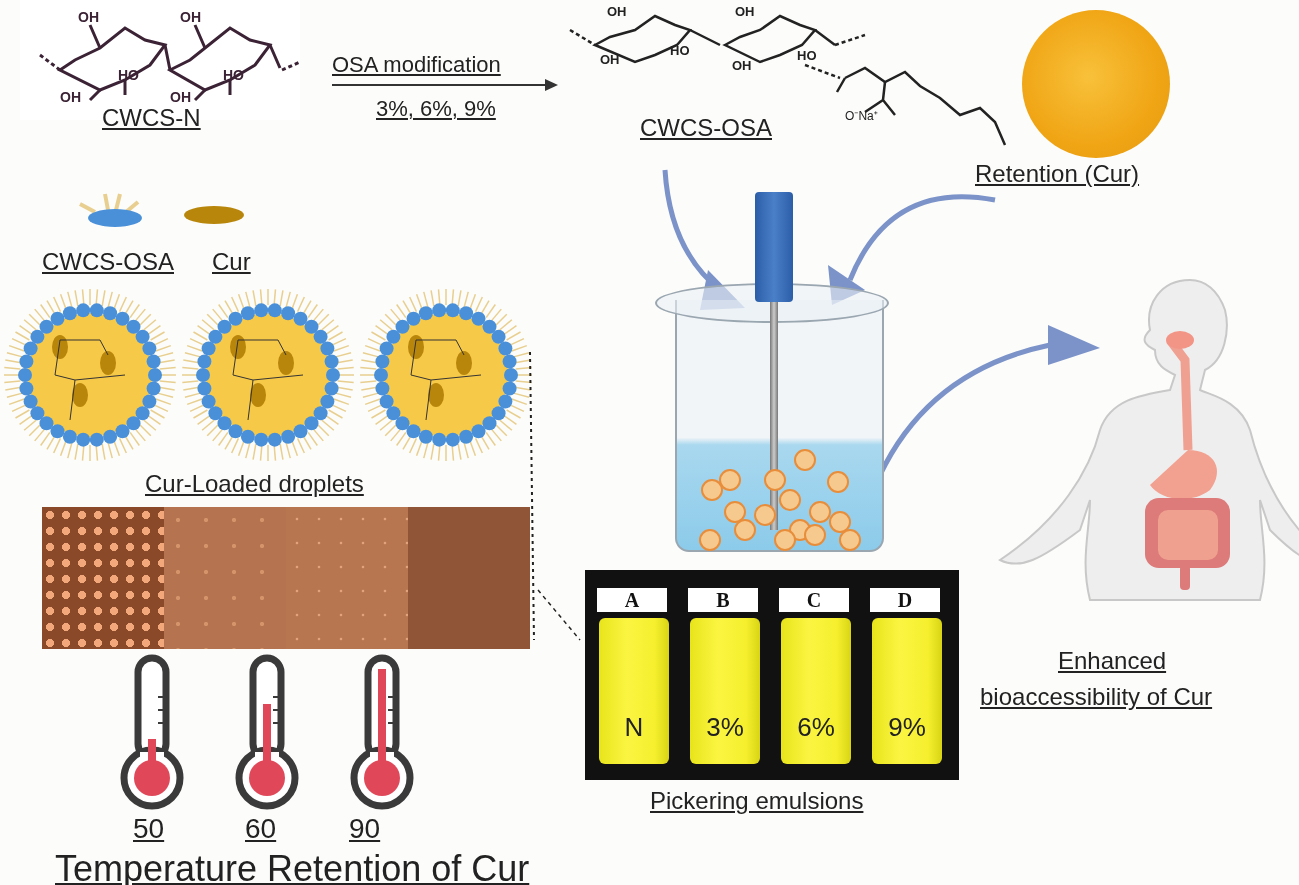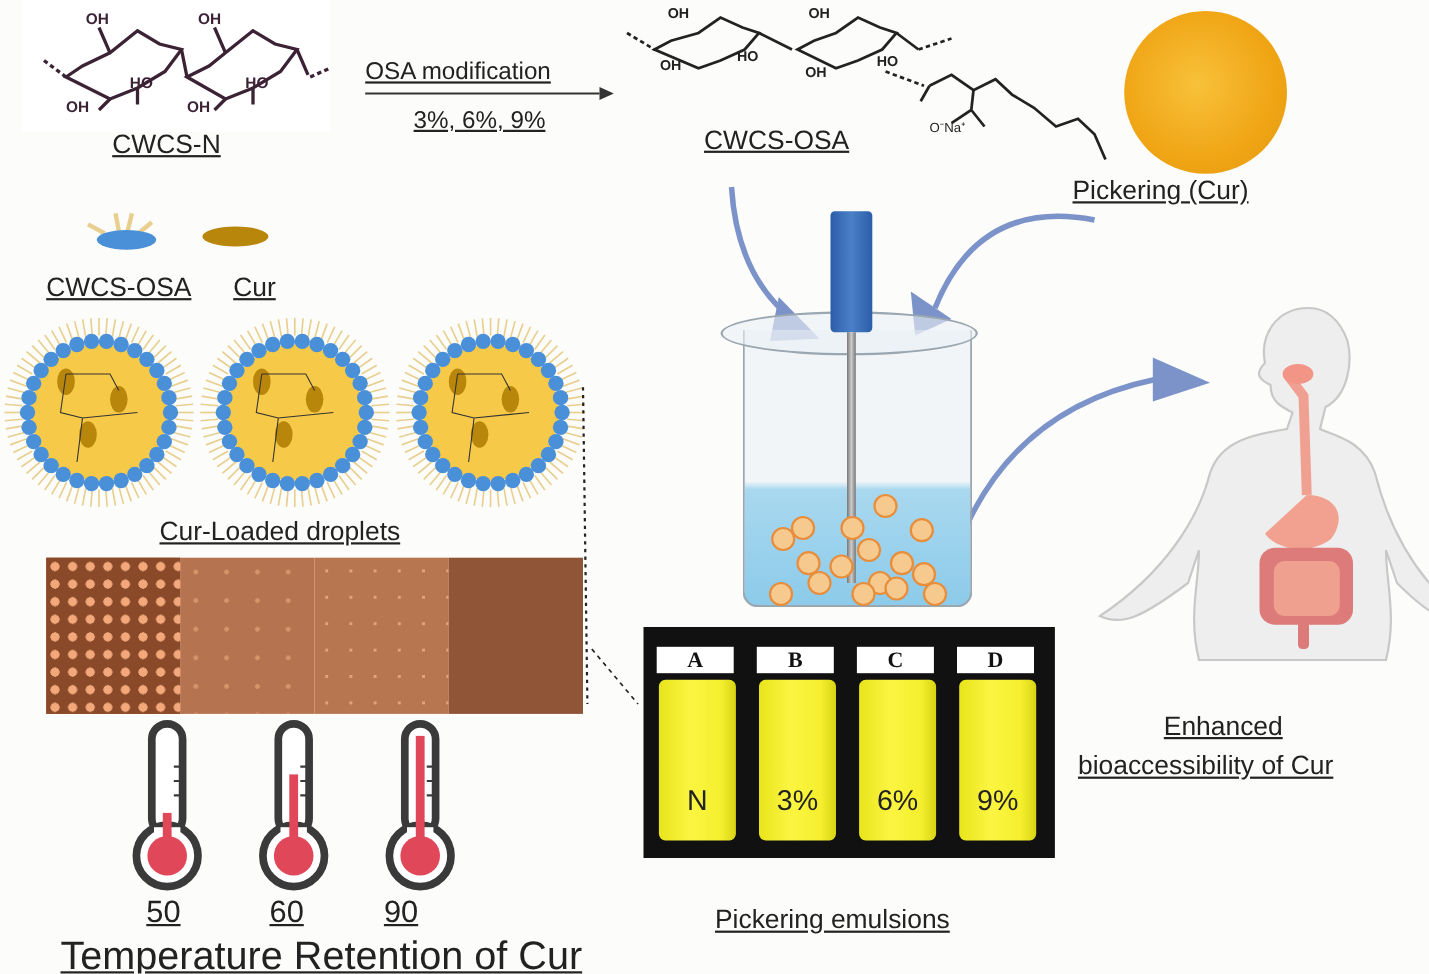--- a/index.html
+++ b/index.html
@@ -38,21 +38,21 @@
     </g>
     <g fill="#3b2335" font-size="14" font-weight="bold" font-family="Liberation Sans, sans-serif">
       <text x="58" y="22">OH</text>
       <text x="160" y="22">OH</text>
       <text x="40" y="102">OH</text>
       <text x="150" y="102">OH</text>
       <text x="98" y="80">HO</text>
       <text x="203" y="80">HO</text>
     </g>
   </svg>
-  <div class="lbl" style="left:82px;top:118px;">CWCS-N</div>
+  <div class="lbl" style="left:82px;top:104px;">CWCS-N</div>
 </div>
 
 <div class="lbl" style="left:332px;top:52px;font-size:22px;">OSA modification</div>
 <svg style="left:330px;top:78px;" width="230" height="14">
   <line x1="2" y1="7" x2="215" y2="7" stroke="#333" stroke-width="2"></line>
   <polygon points="215,1 228,7 215,13" fill="#333"></polygon>
 </svg>
 <div class="lbl" style="left:376px;top:96px;font-size:22px;">3%, 6%, 9%</div>
 
 <div class="abs" style="left:565px;top:0;width:440px;height:170px;">
@@ -74,21 +74,21 @@
         <text x="167" y="70">OH</text>
       <text x="105" y="55">HO</text>
         <text x="232" y="60">HO</text>
       <text x="280" y="120" font-weight="normal" font-size="12">O⁻Na⁺</text>
     </g>
   </svg>
 </div>
 <div class="lbl" style="left:640px;top:114px;">CWCS-OSA</div>
 
 <div class="abs" style="left:1022px;top:10px;width:148px;height:148px;border-radius:50%;background:radial-gradient(circle at 45% 45%,#f8c13a,#f0a515 60%,#e59a10);"></div>
-<div class="lbl" style="left:975px;top:160px;">Pickering (Cur)</div>
+<div class="lbl" style="left:975px;top:160px;">Retention (Cur)</div>
 
 <svg style="left:60px;top:190px;" width="110" height="50">
   <g stroke="#e8cf8f" stroke-width="4">
     <line x1="20" y1="14" x2="35" y2="22"></line>
       <line x1="45" y1="4" x2="48" y2="20"></line>
     <line x1="60" y1="4" x2="56" y2="20"></line>
       <line x1="78" y1="12" x2="66" y2="22"></line>
   </g>
   <ellipse cx="55" cy="28" rx="27" ry="9" fill="#4a90d9"></ellipse>
 </svg>
@@ -525,21 +525,21 @@
       <div class="vial-label" style="left: 194px; top: 18px; width: 70px;">C</div>
       <div class="vial" style="left: 196px; top: 48px; width: 70px; height: 146px;">
         <span>6%</span>
       </div>
       <div class="vial-label" style="left: 285px; top: 18px; width: 70px;">D</div>
       <div class="vial" style="left: 287px; top: 48px; width: 70px; height: 146px;">
         <span>9%</span>
       </div>
     </div>
 </div>
-<div class="lbl" style="left:650px;top:787px;margin-top:36px;">Pickering emulsions</div>
+<div class="lbl" style="left:650px;top:787px;">Pickering emulsions</div>
 
 <svg style="left:960px;top:270px;" width="330" height="360">
   <path d="M230 10 C200 10 185 35 190 60 C180 70 185 75 195 80 C195 95 205 100 215 105 L210 120 C180 125 150 130 140 160 C130 200 100 250 40 290 C60 300 80 290 120 260 L130 230 C130 260 120 290 130 330 L300 330 C310 290 300 260 300 230 L310 260 C340 290 360 300 370 290 C320 250 300 200 290 160 C280 130 250 125 240 120 L245 100 C265 90 270 60 265 40 C258 20 245 10 230 10 Z" fill="#eeeeee" stroke="#c8c8c8" stroke-width="2"></path>
   <path d="M210 70 L225 90 L228 180" fill="none" stroke="#f0a090" stroke-width="9"></path>
   <ellipse cx="220" cy="70" rx="14" ry="9" fill="#f29486"></ellipse>
   <path d="M228 180 C255 180 265 200 250 220 C230 235 200 230 190 215" fill="#f2a090"></path>
   <rect x="185" y="228" width="85" height="70" rx="14" fill="#dd7a7a"></rect>
   <rect x="198" y="240" width="60" height="50" rx="10" fill="#f0a08e"></rect>
   <rect x="220" y="295" width="10" height="25" rx="4" fill="#dd7a7a"></rect>
 </svg>

